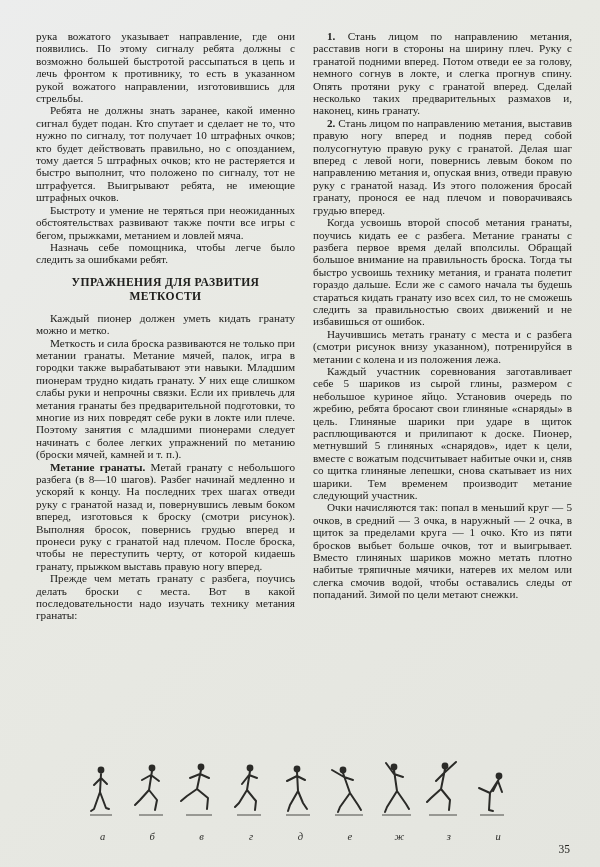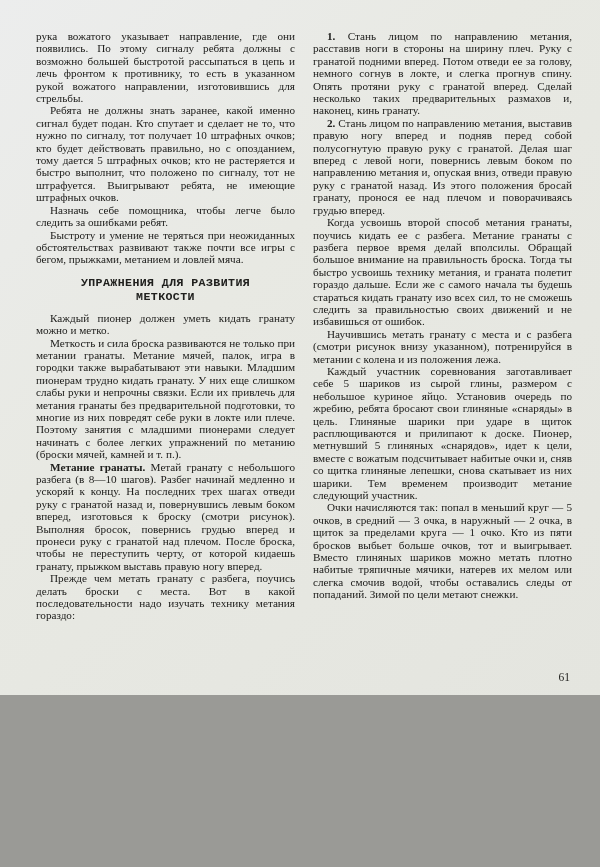--- a/index.html
+++ b/index.html
@@ -2,41 +2,41 @@
 <html lang="ru"><head>
 <meta charset="utf-8">
 <style>
   html,body{margin:0;padding:0;}
   body{
     width:600px;height:867px;
     background:#9a9a96;
     font-family:"Liberation Serif", serif;
   }
   .page{
-    position:relative;width:600px;height:695px;overflow:hidden;
+    position:relative;width:600px;height:867px;overflow:hidden;
     background:linear-gradient(135deg,#eceded 0%,#e8e9e3 40%,#e4e5df 100%);
     color:#20201e;
   }
   .columns{
     position:absolute;top:30px;left:36px;
     display:flex;gap:18px;
   }
   .col{
     width:259px;
     font-size:11.2px;line-height:12.4px;
     text-align:justify;
     hyphens:auto;
   }
   .para{margin:0;text-indent:14px;}
   .para.noindent{text-indent:0;}
   .para b{font-weight:bold;}
   .heading{
     font-weight:bold;text-align:center;text-indent:0;
     font-size:11.6px;line-height:14px;letter-spacing:0.4px;
-    max-width:198px;margin:10px auto 8px auto;font-family:Liberation Mono, monospace;
+    max-width:198px;margin:10px auto 8px auto;
   }
   .figure{
     position:absolute;left:78px;top:750px;width:445px;
   }
   .figure svg{display:block;}
   .figure-labels{
     display:flex;width:445px;margin-top:1px;
   }
   .figure-labels span{
     flex:1;text-align:center;
@@ -53,27 +53,27 @@
 </head>
 <body>
 
 <div class="page">
 
   <div class="columns">
 
     <div class="col">
       <p class="para noindent"><b></b><span>рука вожатого указывает направление, где они появились. По этому сигналу ребята должны с возможно большей быстротой рассыпаться в цепь и лечь фронтом к противнику, то есть в указанном рукой вожатого направлении, изготовившись для стрельбы.</span></p>
       <p class="para"><b></b><span>Ребята не должны знать заранее, какой именно сигнал будет подан. Кто спутает и сделает не то, что нужно по сигналу, тот получает 10 штрафных очков; кто будет действовать правильно, но с опозданием, тому дается 5 штрафных очков; кто не растеряется и быстро выполнит, что положено по сигналу, тот не штрафуется. Выигрывают ребята, не имеющие штрафных очков.</span></p>
+      <p class="para"><b></b><span>Быстроту и умение не теряться при неожиданных обстоятельствах развивают также почти все игры с бегом, прыжками, метанием и ловлей мяча.</span></p>
       <p class="para"><b></b><span>Назначь себе помощника, чтобы легче было следить за ошибками ребят.</span></p>
-      <p class="para"><b></b><span>Быстроту и умение не теряться при неожиданных обстоятельствах развивают также почти все игры с бегом, прыжками, метанием и ловлей мяча.</span></p>
       <div class="heading">УПРАЖНЕНИЯ ДЛЯ РАЗВИТИЯ МЕТКОСТИ</div>
       <p class="para"><b></b><span>Каждый пионер должен уметь кидать гранату можно и метко.</span></p>
       <p class="para"><b></b><span>Меткость и сила броска развиваются не только при метании гранаты. Метание мячей, палок, игра в городки также вырабатывают эти навыки. Младшим пионерам трудно кидать гранату. У них еще слишком слабы руки и непрочны связки. Если их привлечь для метания гранаты без предварительной подготовки, то многие из них повредят себе руки в локте или плече. Поэтому занятия с младшими пионерами следует начинать с более легких упражнений по метанию (броски мячей, камней и т. п.).</span></p>
       <p class="para"><b>Метание гранаты.</b><span> Метай гранату с небольшого разбега (в 8—10 шагов). Разбег начинай медленно и ускоряй к концу. На последних трех шагах отведи руку с гранатой назад и, повернувшись левым боком вперед, изготовься к броску (смотри рисунок). Выполняя бросок, повернись грудью вперед и пронеси руку с гранатой над плечом. После броска, чтобы не переступить черту, от которой кидаешь гранату, прыжком выставь правую ногу вперед.</span></p>
-      <p class="para"><b></b><span>Прежде чем метать гранату с разбега, поучись делать броски с места. Вот в какой последовательности надо изучать технику метания гораздо:</span></p>
+      <p class="para"><b></b><span>Прежде чем метать гранату с разбега, поучись делать броски с места. Вот в какой последовательности надо изучать технику метания гранаты:</span></p>
     </div>
 
     <div class="col">
       <p class="para"><b>1.</b><span> Стань лицом по направлению метания, расставив ноги в стороны на ширину плеч. Руку с гранатой подними вперед. Потом отведи ее за голову, немного согнув в локте, и слегка прогнув спину. Опять протяни руку с гранатой вперед. Сделай несколько таких предварительных размахов и, наконец, кинь гранату.</span></p>
       <p class="para"><b>2.</b><span> Стань лицом по направлению метания, выставив правую ногу вперед и подняв перед собой полусогнутую правую руку с гранатой. Делая шаг вперед с левой ноги, повернись левым боком по направлению метания и, опуская вниз, отведи правую руку с гранатой назад. Из этого положения бросай гранату, пронося ее над плечом и поворачиваясь грудью вперед.</span></p>
       <p class="para"><b></b><span>Когда усвоишь второй способ метания гранаты, поучись кидать ее с разбега. Метание гранаты с разбега первое время делай вполсилы. Обращай большое внимание на правильность броска. Тогда ты быстро усвоишь технику метания, и граната полетит гораздо дальше. Если же с самого начала ты будешь стараться кидать гранату изо всех сил, то не сможешь следить за правильностью своих движений и не избавишься от ошибок.</span></p>
       <p class="para"><b></b><span>Научившись метать гранату с места и с разбега (смотри рисунок внизу указанном), потренируйся в метании с колена и из положения лежа.</span></p>
       <p class="para"><b></b><span>Каждый участник соревнования заготавливает себе 5 шариков из сырой глины, размером с небольшое куриное яйцо. Установив очередь по жребию, ребята бросают свои глиняные «снаряды» в цель. Глиняные шарики при ударе в щиток расплющиваются и прилипают к доске. Пионер, метнувший 5 глиняных «снарядов», идет к цели, вместе с вожатым подсчитывает набитые очки и, сняв со щитка глиняные лепешки, снова скатывает из них шарики. Тем временем производит метание следующий участник.</span></p>
       <p class="para"><b></b><span>Очки начисляются так: попал в меньший круг — 5 очков, в средний — 3 очка, в наружный — 2 очка, в щиток за пределами круга — 1 очко. Кто из пяти бросков выбьет больше очков, тот и выигрывает. Вместо глиняных шариков можно метать плотно набитые тряпичные мячики, натерев их мелом или слегка смочив водой, чтобы оставались следы от попаданий. Зимой по цели метают снежки.</span></p>
     </div>
@@ -143,15 +143,15 @@
       <span>в</span>
       <span>г</span>
       <span>д</span>
       <span>е</span>
       <span>ж</span>
       <span>з</span>
       <span>и</span>
     </div>
   </div>
 
-  <div class="page-number">61</div>
+  <div class="page-number">35</div>
 
 </div>
 
 </body></html>

